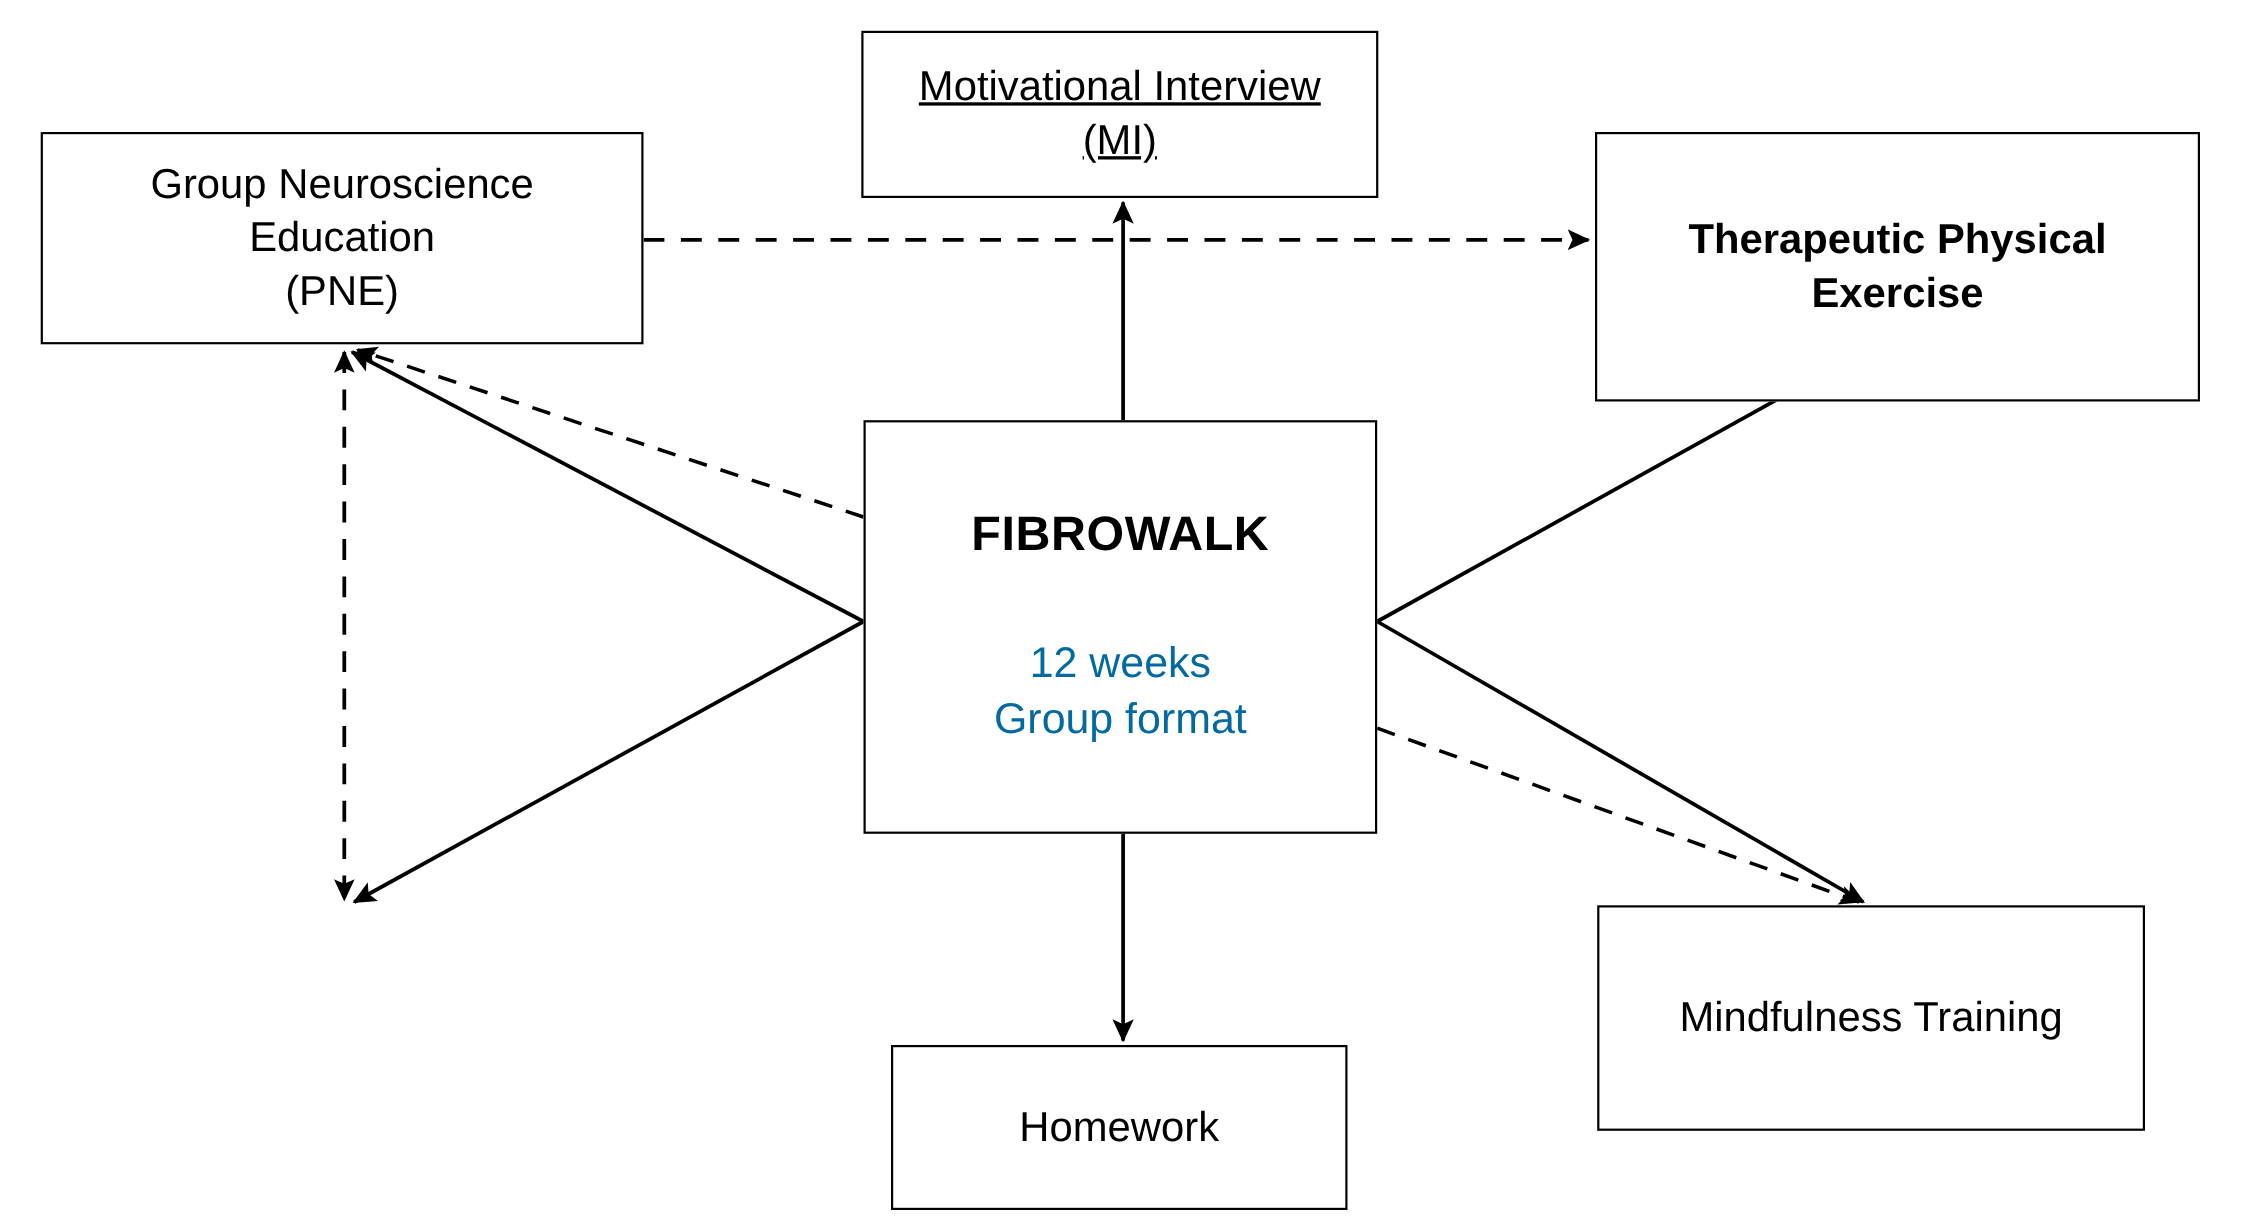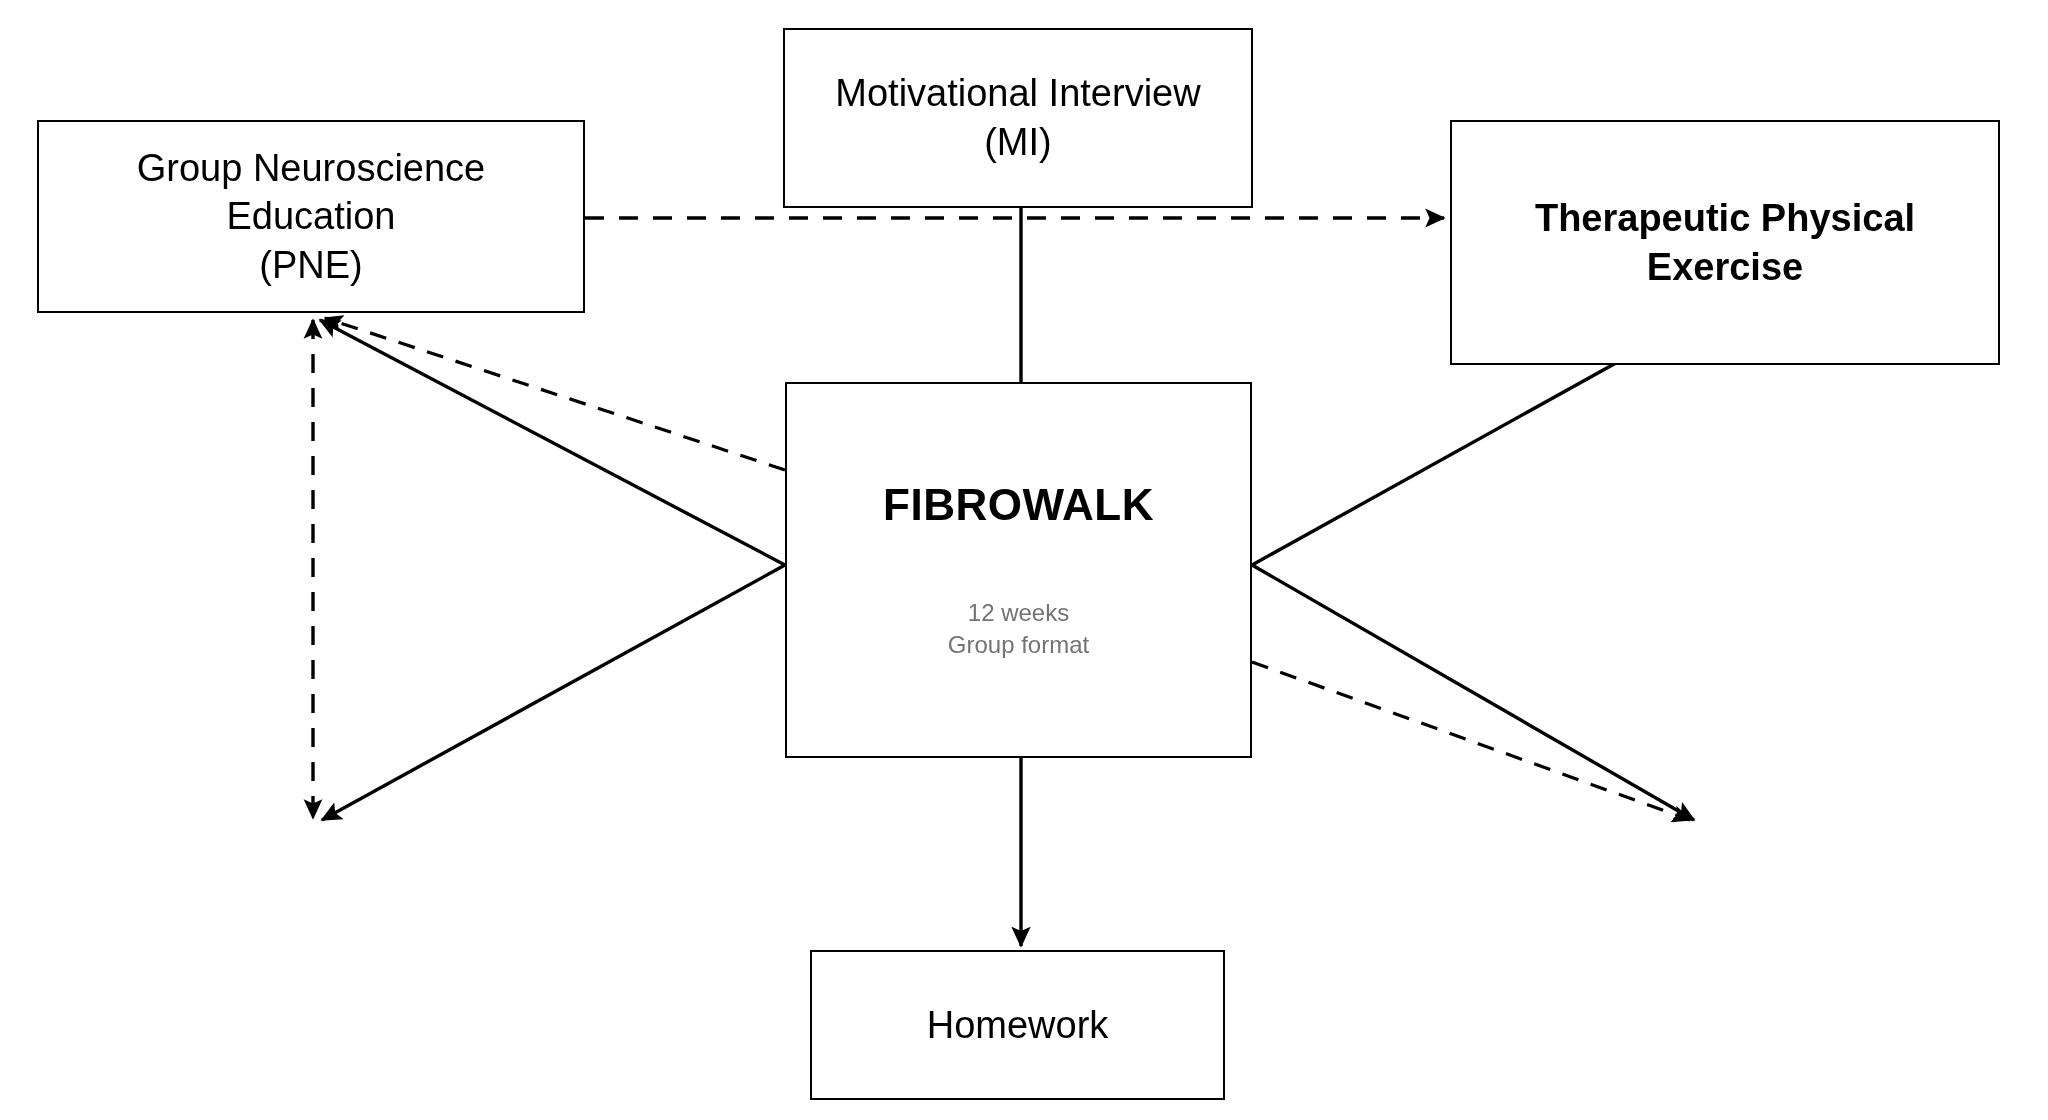--- a/index.html
+++ b/index.html
@@ -46,24 +46,24 @@
     gap: 13px;
   }
   .node-title {
     font-size: 44px;
     font-weight: bold;
     letter-spacing: 0.5px;
     color: #000000;
   }
   .node-sub {
     margin-top: 54px;
-    font-size: 24px;
+    font-size: 39px;
     line-height: 1.3;
     white-space: pre-line;
-    color: #737373;
+    color: #0369a1;
   }
 </style>
 </head>
 <body>
 
 <div id="diagram-root">
 
   <svg id="edge-layer" viewBox="0 0 2048 1120" width="2048" height="1120" xmlns="http://www.w3.org/2000/svg">
     <defs>
       <marker id="arrow-solid" viewBox="0 0 10 10" refX="9.2" refY="5" markerWidth="6.2" markerHeight="6.2" orient="auto-start-reverse">
@@ -99,34 +99,37 @@
     <line x1="585" y1="218" x2="1444" y2="218" stroke="#000000" stroke-width="3.4" stroke-dasharray="19 15" marker-end="url(#arrow-dash)"></line>
 
     <line x1="313" y1="320" x2="313" y2="818" stroke="#000000" stroke-width="3.4" stroke-dasharray="19 15" marker-start="url(#arrow-dash-start)" marker-end="url(#arrow-dash)"></line>
   </svg>
 
   <div class="node" id="node-pne" style="left: 37px; top: 120px; width: 548px; height: 193px;">
     <div class="node-label">Group Neuroscience Education
 (PNE)</div>
   </div>
 
-  <div class="node" id="node-mi" style="left: 783px; top: 28px; width: 470px; height: 180px;">
+  <div class="node" id="node-mi" style="left: 783px; top: 28px; width: 470px; height: 152px; text-decoration: underline;">
     <div class="node-label">Motivational Interview
 (MI)</div>
   </div>
 
   <div class="node" id="node-tpe" style="left: 1450px; top: 120px; width: 550px; height: 245px; font-weight: bold;">
     <div class="node-label">Therapeutic Physical Exercise</div>
   </div>
 
   <div class="node node-center" id="node-fibrowalk" style="left: 785px; top: 382px; width: 467px; height: 376px;">
     <div class="node-title">FIBROWALK</div>
     <div class="node-sub">12 weeks
 Group format</div>
   </div>
 
 
   <div class="node" id="node-homework" style="left: 810px; top: 950px; width: 415px; height: 150px;">
     <div class="node-label">Homework</div>
   </div>
 
+  <div class="node" id="node-mindfulness" style="left: 1452px; top: 823px; width: 498px; height: 205px;">
+    <div class="node-label">Mindfulness Training</div>
+  </div>
 
 </div>
 
 </body></html>

